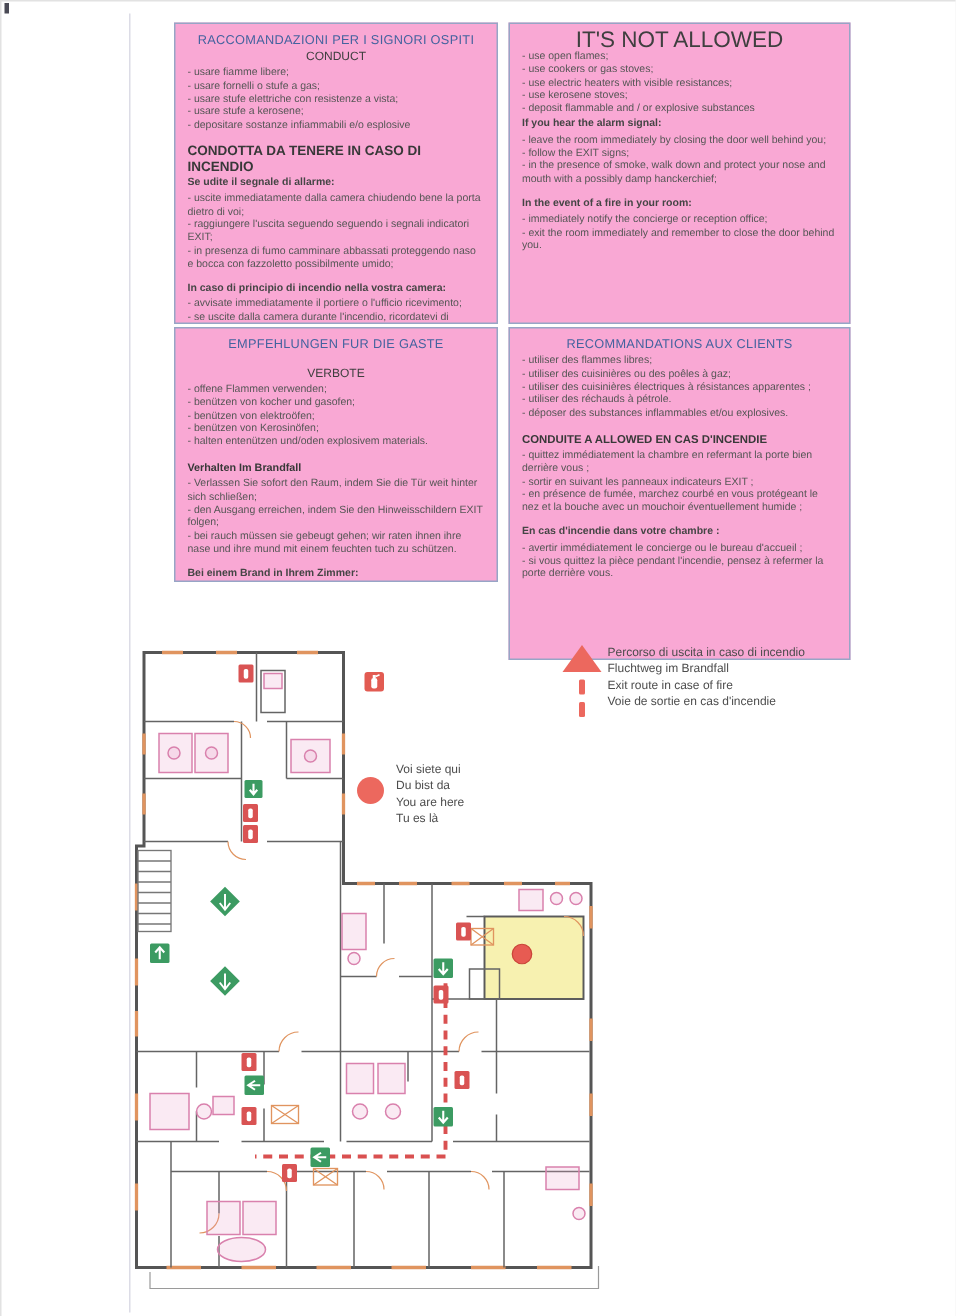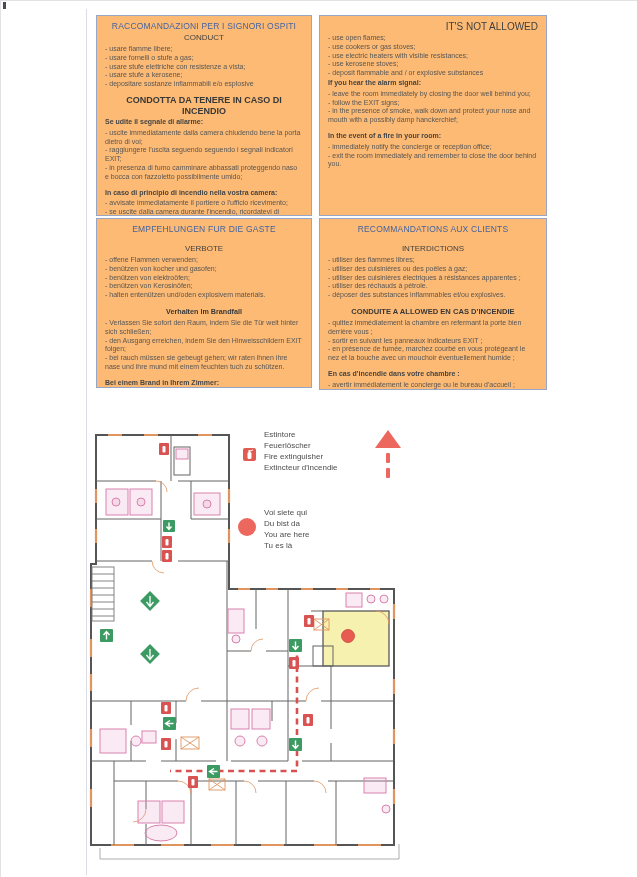--- a/index.html
+++ b/index.html
@@ -2,32 +2,32 @@
 <html><head>
 <meta charset="utf-8">
 <style>
   html,body{margin:0;padding:0;background:#eee;}
   .page{position:relative;width:637px;height:877px;background:#ffffff;border:1px solid #e2e2e2;
         overflow:hidden;font-family:"Liberation Sans",sans-serif;color:#4f4f4f;}
   .scan-edge{position:absolute;left:85px;top:8px;width:1px;height:866px;background:#dcdce6;}
   .corner-mark{position:absolute;left:2px;top:1px;width:3px;height:7px;background:#4a4a55;}
 
   
-  .nbox{position:absolute;border:1px solid #97a5c6;background:#fdba74;padding:5px 8px 4px 8px;
-        box-sizing:border-box;overflow:hidden;}
+  .nbox{position:absolute;border:1px solid #97a5c6;background:#f9a8d4;padding:5px 8px 4px 8px;
+        box-sizing:border-box;overflow:hidden;margin-left:20px;}
   .box-it{left:95px; top:14px;  width:216px; height:201px;}
   .box-en{left:318px;top:14px;  width:228px; height:201px;}
   .box-de{left:95px; top:217px; width:216px; height:170px;}
-  .box-fr{left:318px;top:217px; width:228px; height:172px;}
+  .box-fr{left:318px;top:217px; width:228px; height:222px;}
   .n-title{font-size:8.5px;line-height:11px;color:#44639f;text-align:center;letter-spacing:.2px;}
   .n-sub{font-size:8px;line-height:11px;color:#3f3f3f;text-align:center;}
-  .sub-big .n-sub{font-size:10px;text-align:right;}
+  .sub-big .n-sub{font-size:15px;}
   .gap-sub .n-sub{margin-top:8px;}
   .n-body{font-size:7px;line-height:8.8px;color:#565656;white-space:pre-line;margin-top:2px;}
-  .n-sec2{font-size:9px;line-height:11px;font-weight:bold;color:#383838;text-align:center;margin-top:6px;}
+  .n-sec2{font-size:9px;line-height:11px;font-weight:bold;color:#383838;text-align:left;margin-top:6px;}
   .sec2-small .n-sec2{font-size:7.2px;}
   .sec2-med .n-sec2{font-size:7.6px;}
   .n-lead{font-size:7px;line-height:8.8px;font-weight:bold;color:#454545;margin-top:1px;}
   .n-lead:empty{display:none;}
   .n-lead2{font-size:7px;line-height:8.8px;font-weight:bold;color:#454545;margin-top:7px;}
 
   
   .legend-label{position:absolute;font-size:8px;line-height:11px;color:#4d4d4d;white-space:pre-line;}
   .ext-icon{position:absolute;left:242px;top:447px;width:13px;height:13px;background:#e25b52;border-radius:2px;}
   .ext-icon svg{display:block;}
@@ -92,21 +92,20 @@
     <div class="n-body">- Verlassen Sie sofort den Raum, indem Sie die Tür weit hinter sich schließen;
 - den Ausgang erreichen, indem Sie den Hinweisschildern EXIT folgen;
 - bei rauch müssen sie gebeugt gehen; wir raten ihnen ihre nase und ihre mund mit einem feuchten tuch zu schützen.</div>
     <div class="n-lead2">Bei einem Brand in Ihrem Zimmer:</div>
     <div class="n-body">- unverzüglich den Concierge oder die Rezeption benachrichtigen;
 - Wenn Sie während des Brandes den Raum verlassen, denken Sie daran, die Tür hinter sich zu schließen.</div>
   </div>
 
   <div class="nbox box-fr gap-sub sec2-med">
     <div class="n-title">RECOMMANDATIONS AUX CLIENTS</div>
-    <div class="n-sub">INTERDICTIONS</div>
     <div class="n-body">- utiliser des flammes libres;
 - utiliser des cuisinières ou des poêles à gaz;
 - utiliser des cuisinières électriques à résistances apparentes ;
 - utiliser des réchauds à pétrole.
 - déposer des substances inflammables et/ou explosives.</div>
     <div class="n-sec2">CONDUITE A ALLOWED EN CAS D'INCENDIE</div>
 
     <div class="n-body">- quittez immédiatement la chambre en refermant la porte bien derrière vous ;
 - sortir en suivant les panneaux indicateurs EXIT ;
 - en présence de fumée, marchez courbé en vous protégeant le nez et la bouche avec un mouchoir éventuellement humide ;</div>
@@ -115,28 +114,28 @@
 - si vous quittez la pièce pendant l'incendie, pensez à refermer la porte derrière vous.</div>
   </div>
 
   <div class="ext-icon">
     <svg width="13" height="13" viewBox="0 0 13 13">
       <rect x="4.5" y="4" width="4" height="7" rx="1.5" fill="#fff"></rect>
       <rect x="5.5" y="2" width="2" height="2" fill="#fff"></rect>
       <path d="M7.5,3 L10,1.8" stroke="#fff" stroke-width="1"></path>
     </svg>
   </div>
-  <div class="legend-label" style="left:263px;top:428px;">Estintore
-Feuerlöscher
-Fire extinguisher
-Extincteur d'incendie</div>
 
   <div class="route-triangle"></div>
   <div class="route-dash" style="top:452px;"></div>
   <div class="route-dash" style="top:467px;"></div>
+  <div class="legend-label" style="left:404px;top:428px;">Percorso di uscita in caso di incendio
+Fluchtweg im Brandfall
+Exit route in case of fire
+Voie de sortie en cas d'incendie</div>
 
   <div class="here-dot"></div>
   <div class="legend-label" style="left:263px;top:506px;">Voi siete qui
 Du bist da
 You are here
 Tu es là</div>
 
   <svg class="plan" width="320" height="449" viewBox="0 0 320 449">
 
     <path d="M14,419 V430 H313 V415" fill="none" stroke="#9a9a9a" stroke-width="0.8"></path>

